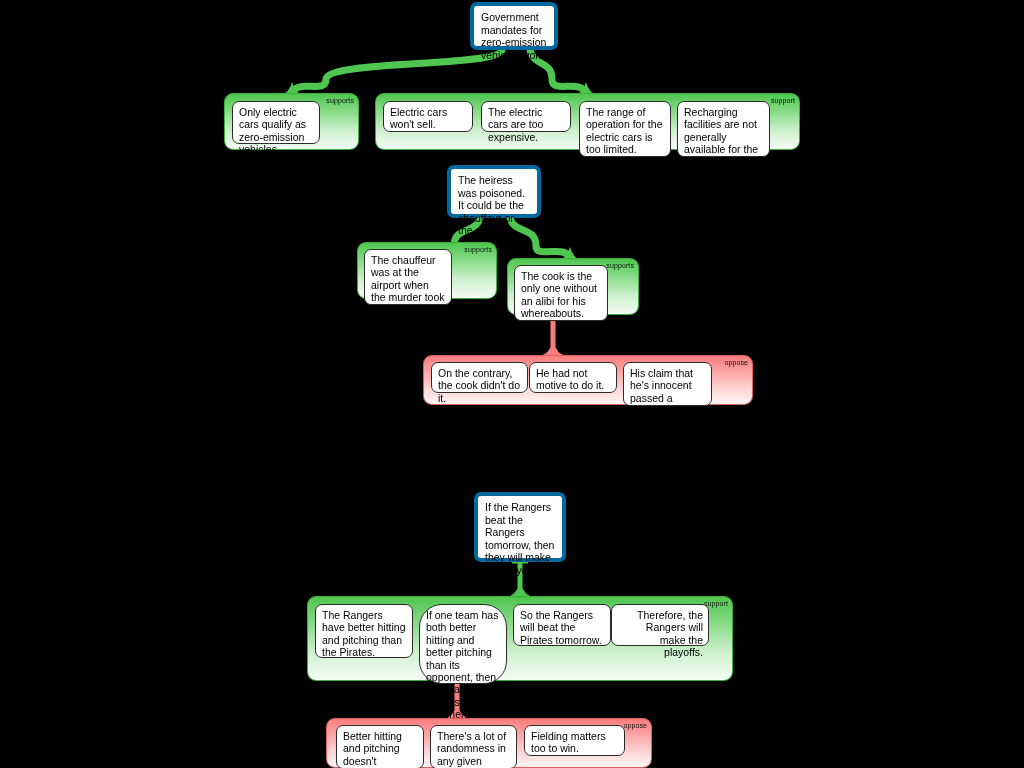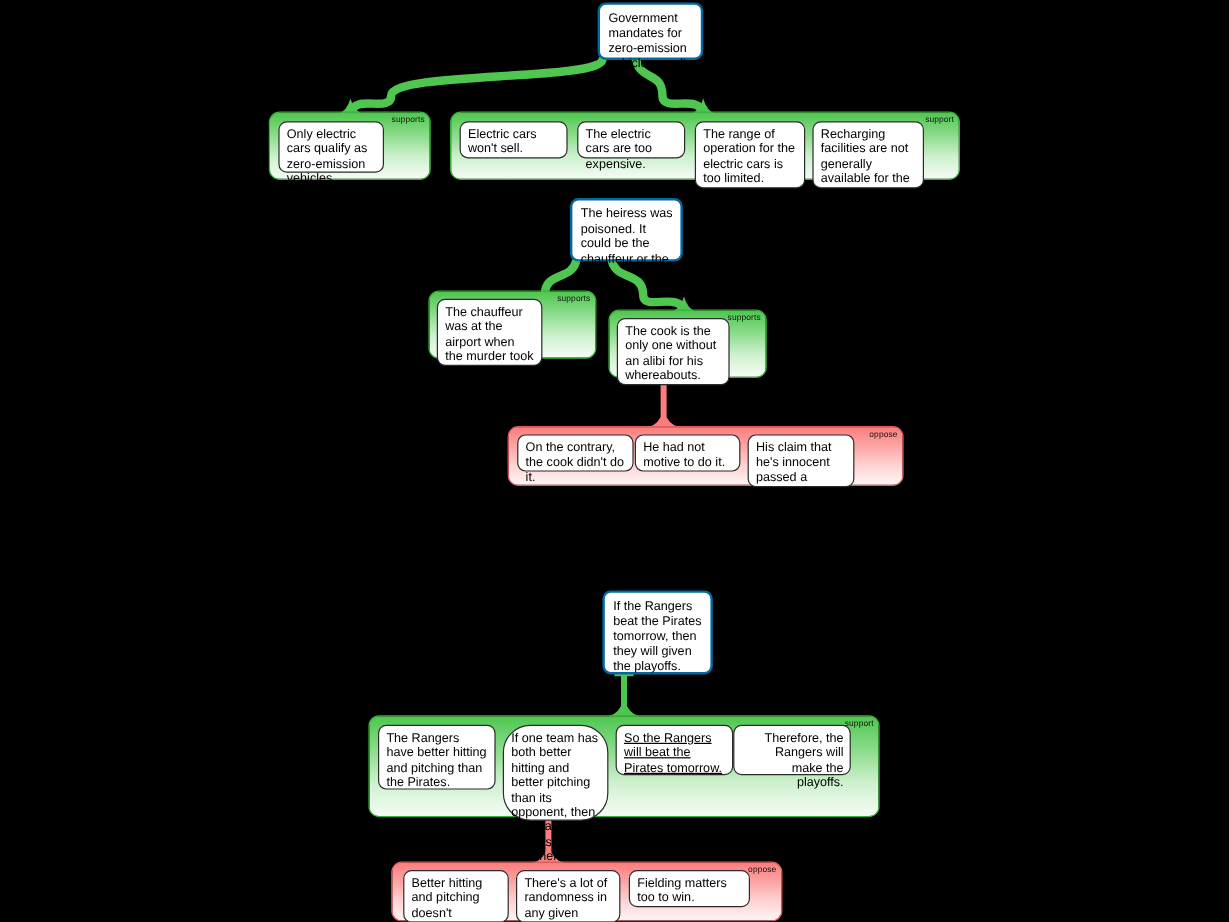--- a/index.html
+++ b/index.html
@@ -29,28 +29,27 @@
     width: 1024px;
     height: 768px;
     pointer-events: none;
   }
 
   
   .claim {
     position: absolute;
     box-sizing: border-box;
     background: #ffffff;
-    border: 2px solid #0369a1;
+    border: 4px solid #0369a1;
     border-radius: 7px;
     font-size: 10.5px;
     line-height: 12.6px;
     color: #000000;
     padding: 5px 6px 4px 7px;
     z-index: 5;
-    margin-left: 28px;
   }
 
   
   .group {
     position: absolute;
     box-sizing: border-box;
     border-radius: 9px;
     z-index: 3;
   }
   .group.support {
@@ -134,26 +133,26 @@
     <div class="group support" style="left: 507px; top: 258px; width: 132px; height: 57px;">
       <div class="group-label">supports</div>
       <div class="reason" style="left: 6px; top: 6px; width: 94px; height: 56px;"><span>The cook is the only one without an alibi for his whereabouts.</span></div>
     </div>
     <div class="group oppose" style="left: 392px; top: 355px; width: 330px; height: 50px;">
       <div class="group-label">oppose</div>
       <div class="reason" style="left: 7px; top: 6px; width: 97px; height: 31px;"><span>On the contrary, the cook didn't do it.</span></div>
       <div class="reason" style="left: 105px; top: 6px; width: 88px; height: 31px;"><span>He had not motive to do it.</span></div>
       <div class="reason" style="left: 199px; top: 6px; width: 89px; height: 44px;"><span>His claim that he's innocent passed a polygraph test.</span></div>
     </div>
-    <div class="claim" style="left: 474px; top: 492px; width: 92px; height: 70px;"><span>If the Rangers beat the Pirates tomorrow, then they will given the playoffs.</span></div>
+    <div class="claim" style="left: 474px; top: 492px; width: 92px; height: 70px;"><span>If the Rangers beat the Rangers tomorrow, then they will make the playoffs.</span></div>
     <div class="group support" style="left: 307px; top: 596px; width: 426px; height: 85px; padding-left: 28px;">
       <div class="group-label">support</div>
       <div class="reason" style="left: 7px; top: 7px; width: 98px; height: 54px;"><span>The Rangers have better hitting and pitching than the Pirates.</span></div>
       <div class="reason" style="left: 111px; top: 7px; width: 88px; height: 80px; border-radius: 23px;"><span>If one team has both better hitting and better pitching than its opponent, then this team will beat its opponent.</span></div>
-      <div class="reason" style="left: 205px; top: 7px; width: 98px; height: 42px; text-decoration: underline;"><span>So the Rangers will beat the Pirates tomorrow.</span></div>
+      <div class="reason" style="left: 205px; top: 7px; width: 98px; height: 42px;"><span>So the Rangers will beat the Pirates tomorrow.</span></div>
       <div class="reason" style="left: 303px; top: 7px; width: 98px; height: 42px; text-align: right;"><span>Therefore, the Rangers will make the playoffs.</span></div>
     </div>
     <div class="group oppose" style="left: 295px; top: 718px; width: 326px; height: 50px;">
       <div class="group-label">oppose</div>
       <div class="reason" style="left: 9px; top: 6px; width: 88px; height: 44px;"><span>Better hitting and pitching doesn't guarantee a win.</span></div>
       <div class="reason" style="left: 103px; top: 6px; width: 87px; height: 44px;"><span>There's a lot of randomness in any given game.</span></div>
       <div class="reason" style="left: 197px; top: 6px; width: 101px; height: 31px;"><span>Fielding matters too to win.</span></div>
     </div>
   </div>
 

